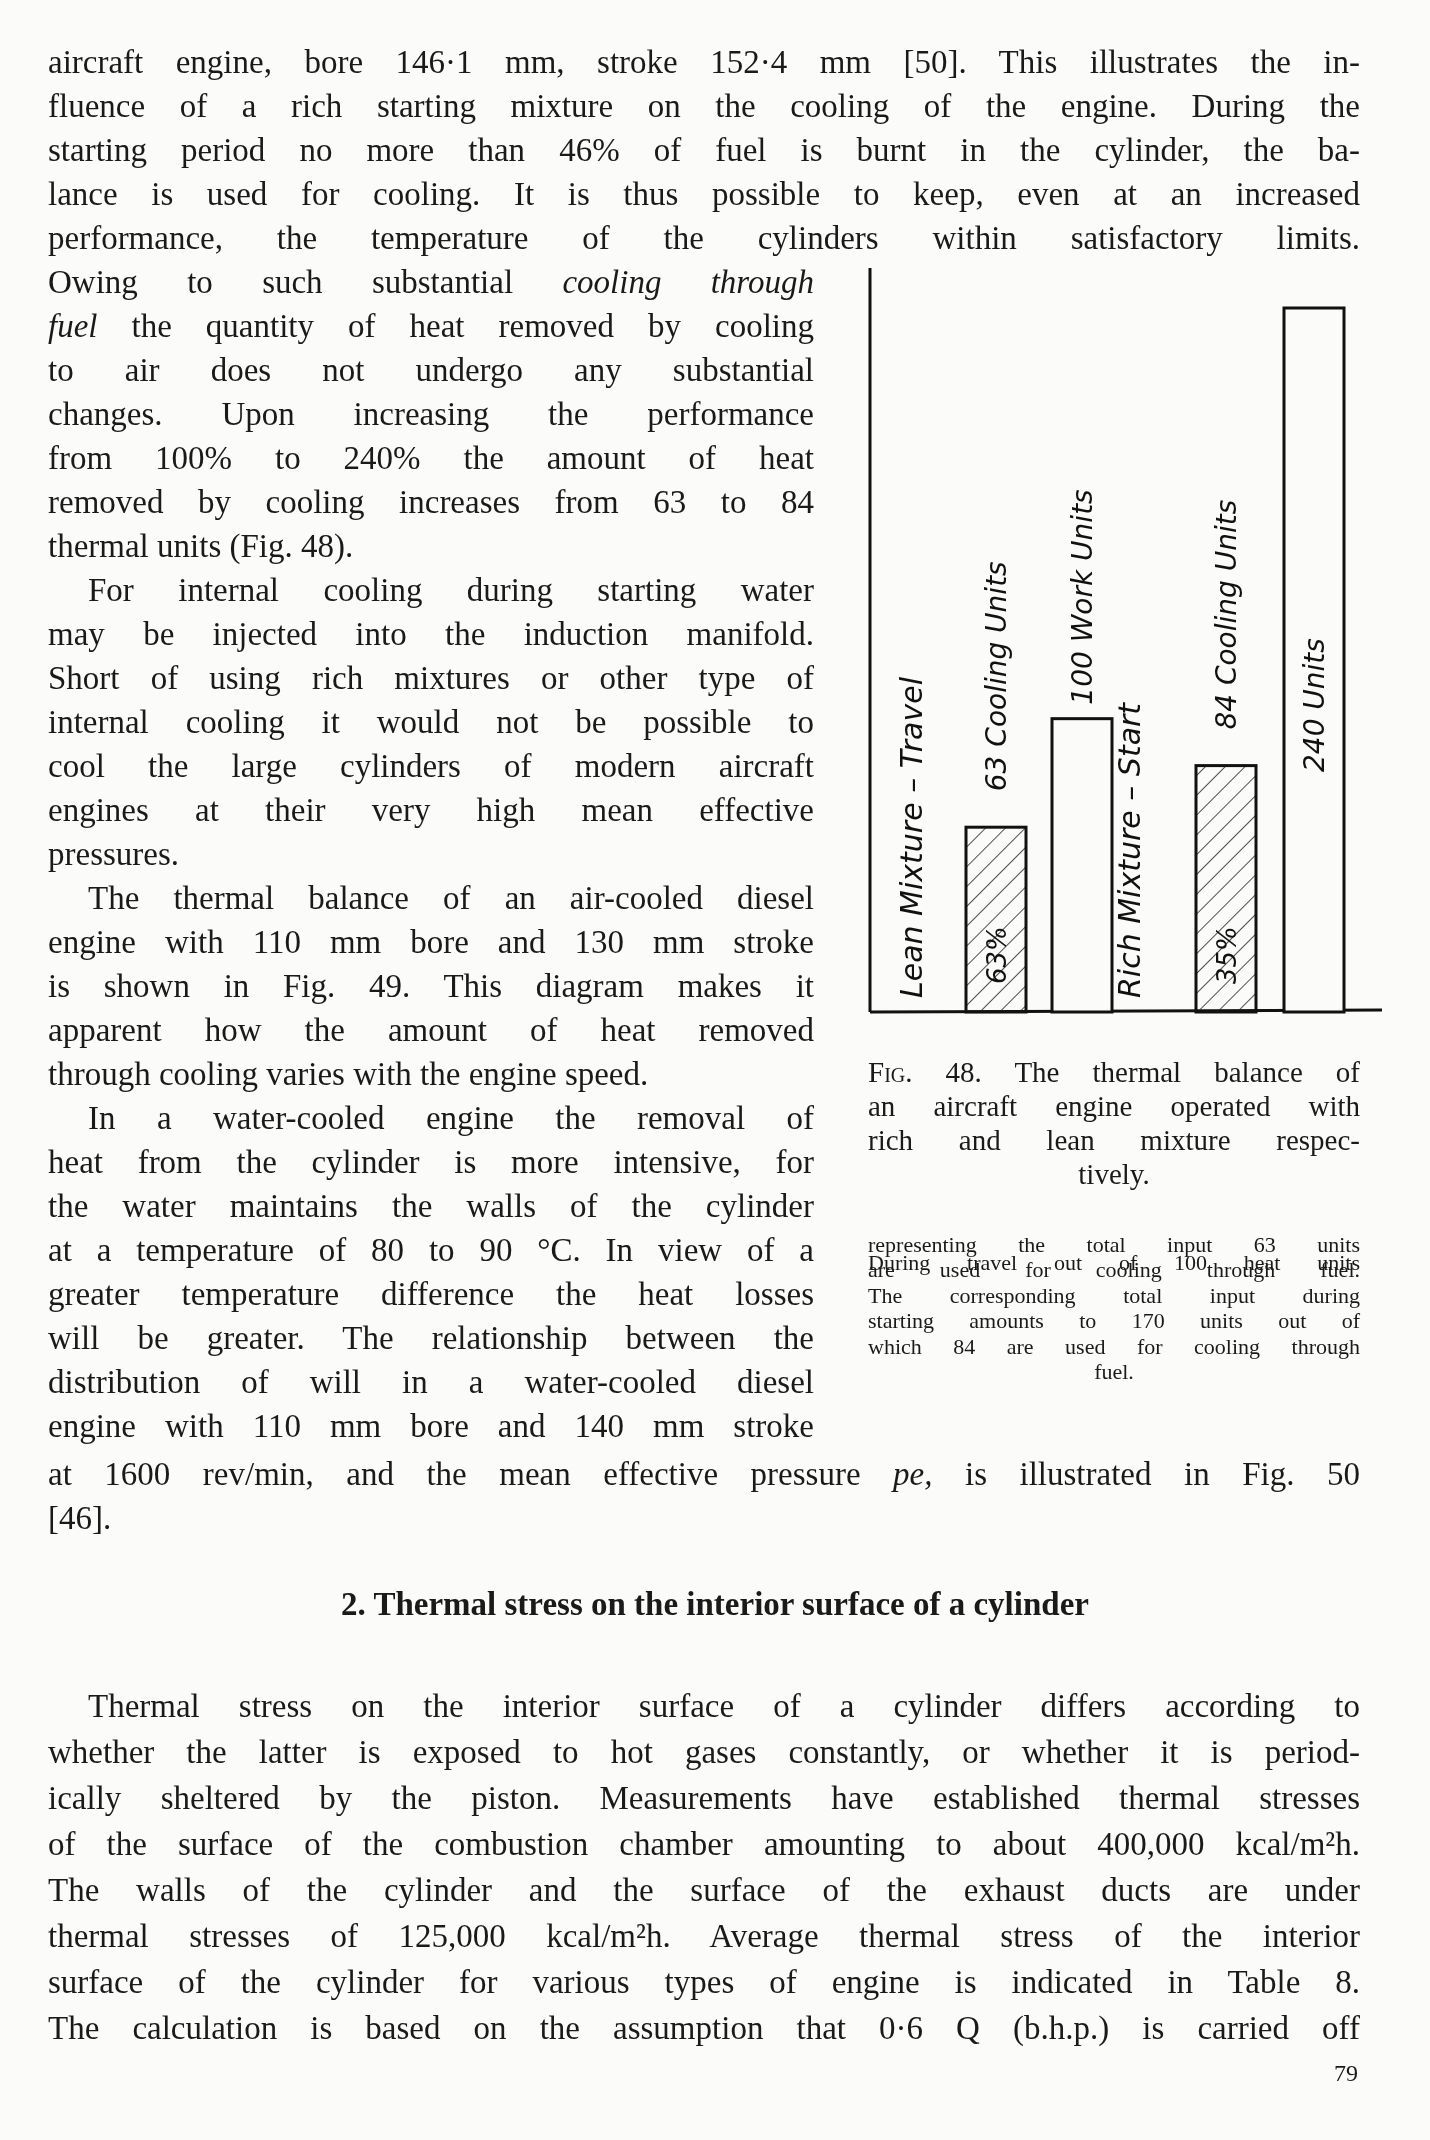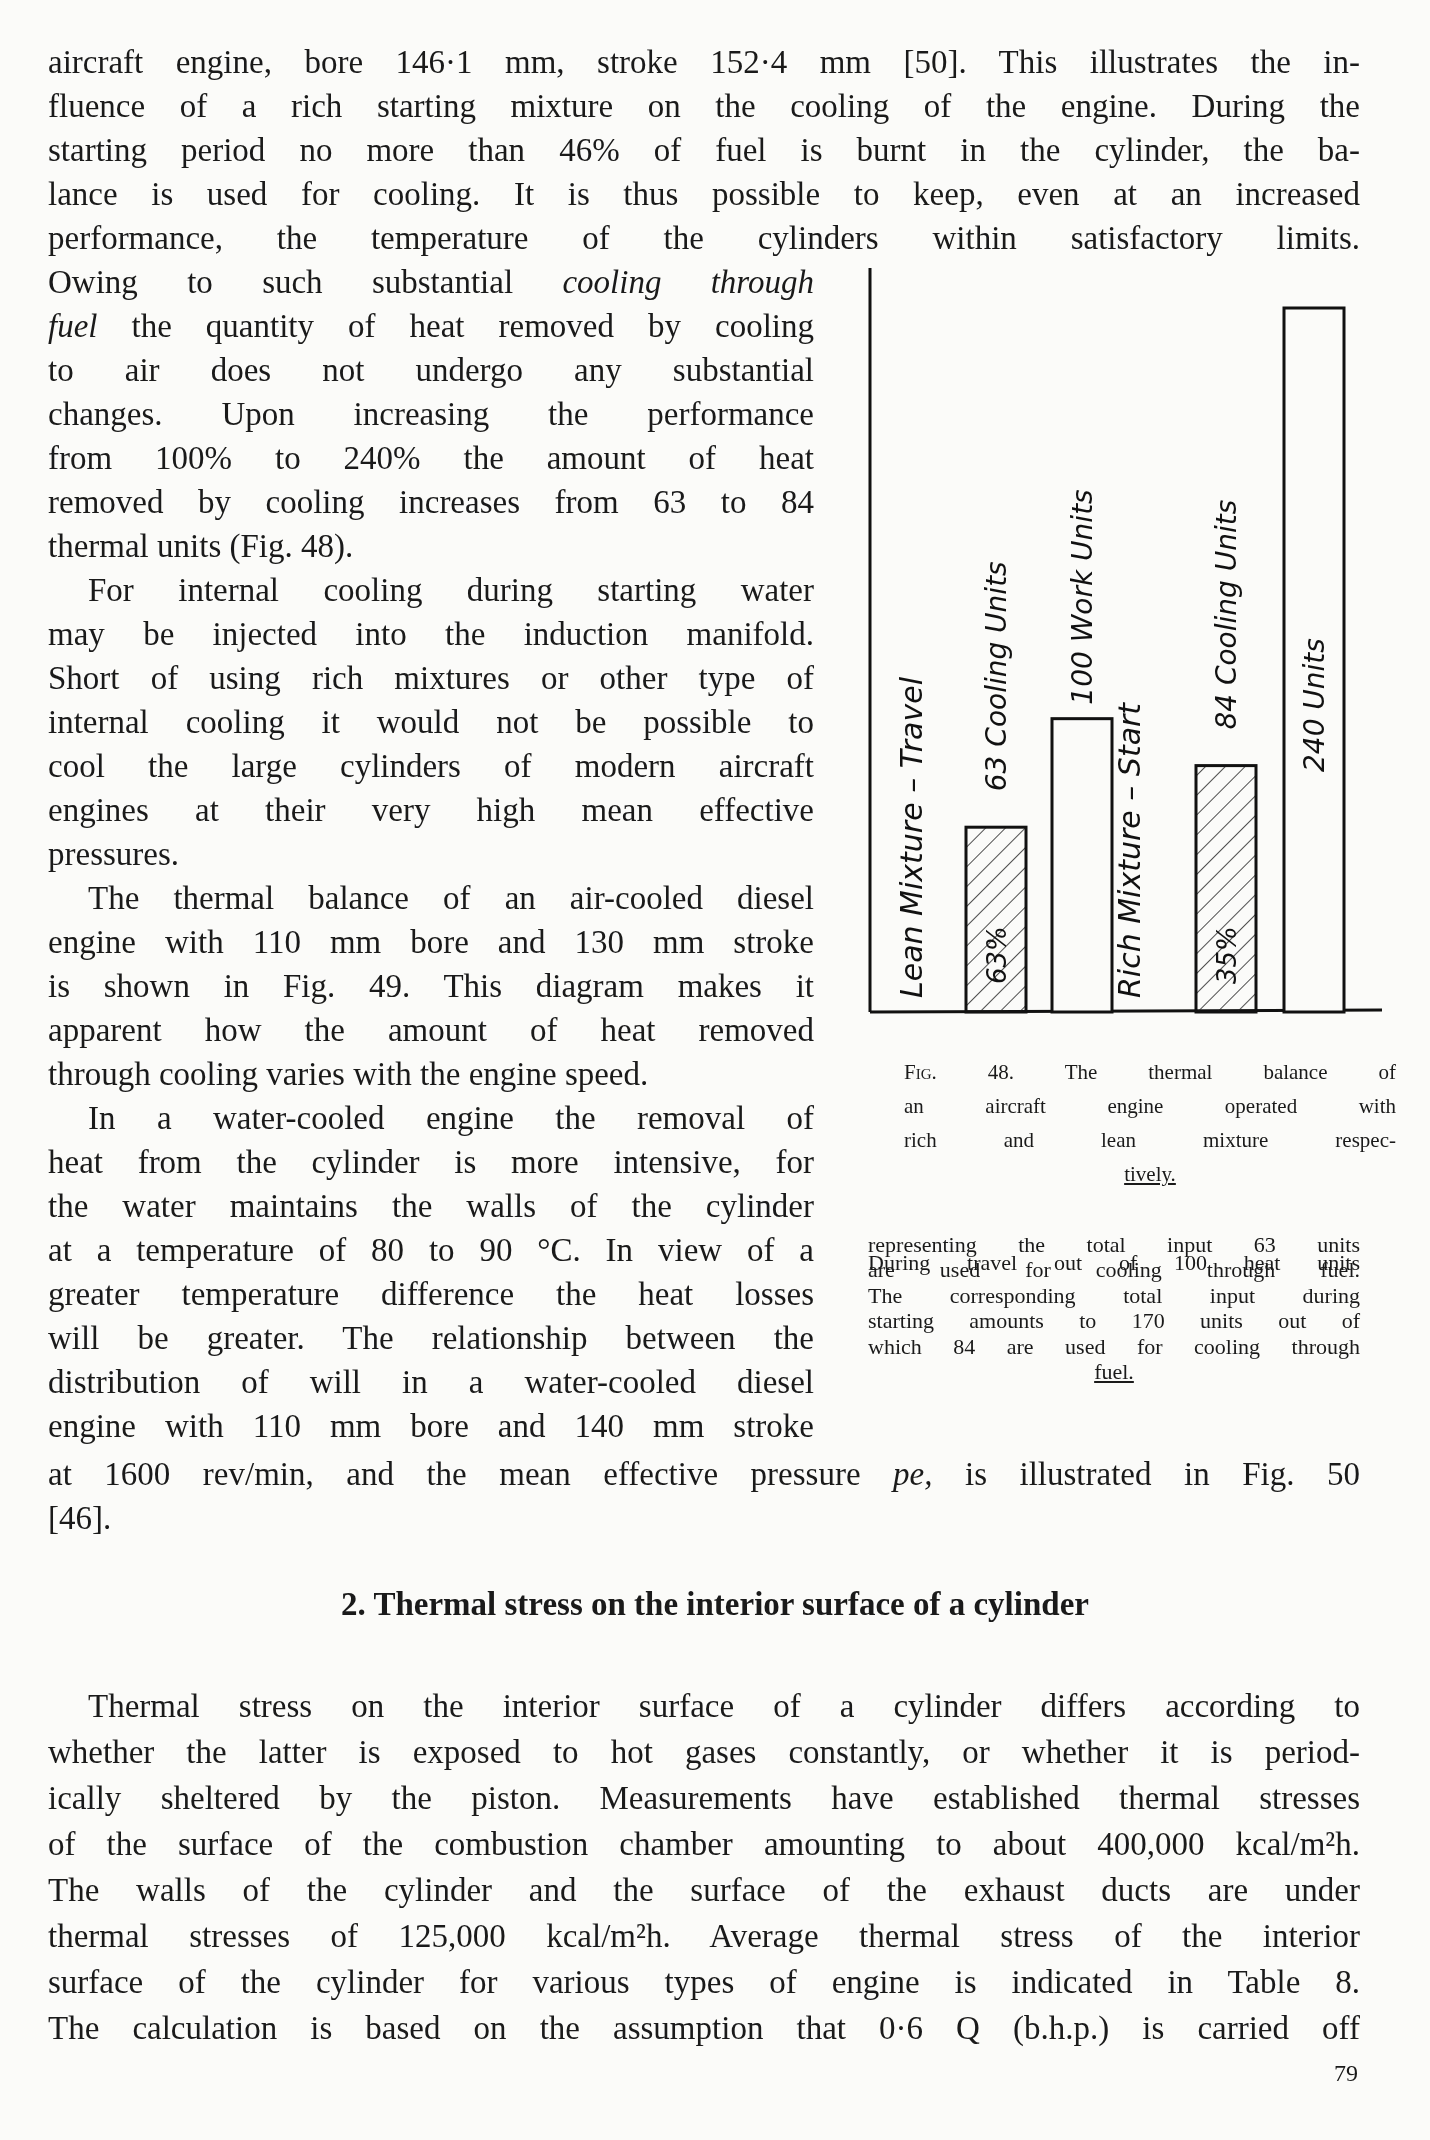--- a/index.html
+++ b/index.html
@@ -1,23 +1,23 @@
 <!DOCTYPE html>
 <html><head>
 <meta charset="utf-8">
 <style>
   html,body{margin:0;padding:0;background:#fbfbf9;}
   body{width:1430px;height:2140px;position:relative;overflow:hidden;font-family:"Liberation Serif","DejaVu Serif",serif;color:#1a1a1a;}
   .line{position:absolute;font-size:33px;line-height:44px;white-space:nowrap;text-align:justify;text-align-last:justify;}
   .full{left:48px;width:1312px;}
   .col{left:48px;width:766px;}
   .cap{position:absolute;left:868px;width:492px;white-space:nowrap;text-align:justify;text-align-last:justify;}
-  .cap1{font-size:21px;line-height:34px;margin-left:36px;}
+  .cap1{font-size:29px;line-height:34px;}
   .cap2{font-size:22px;line-height:25.5px;}
-  .center{text-align:right;text-align-last:center !important;text-decoration:underline;}
+  .center{text-align:right;text-align-last:center !important;}
   .heading{position:absolute;left:0;width:1430px;text-align:center;top:1582px;font-size:33px;font-weight:bold;line-height:44px;}
   .pagenum{position:absolute;right:72px;top:2060px;font-size:24px;}
   i{font-style:italic;}
   .sc{font-variant:small-caps;}
   svg text{font-family:"DejaVu Sans","Liberation Sans",sans-serif;font-style:italic;}
 </style>
 </head>
 <body>
 
 <div>

